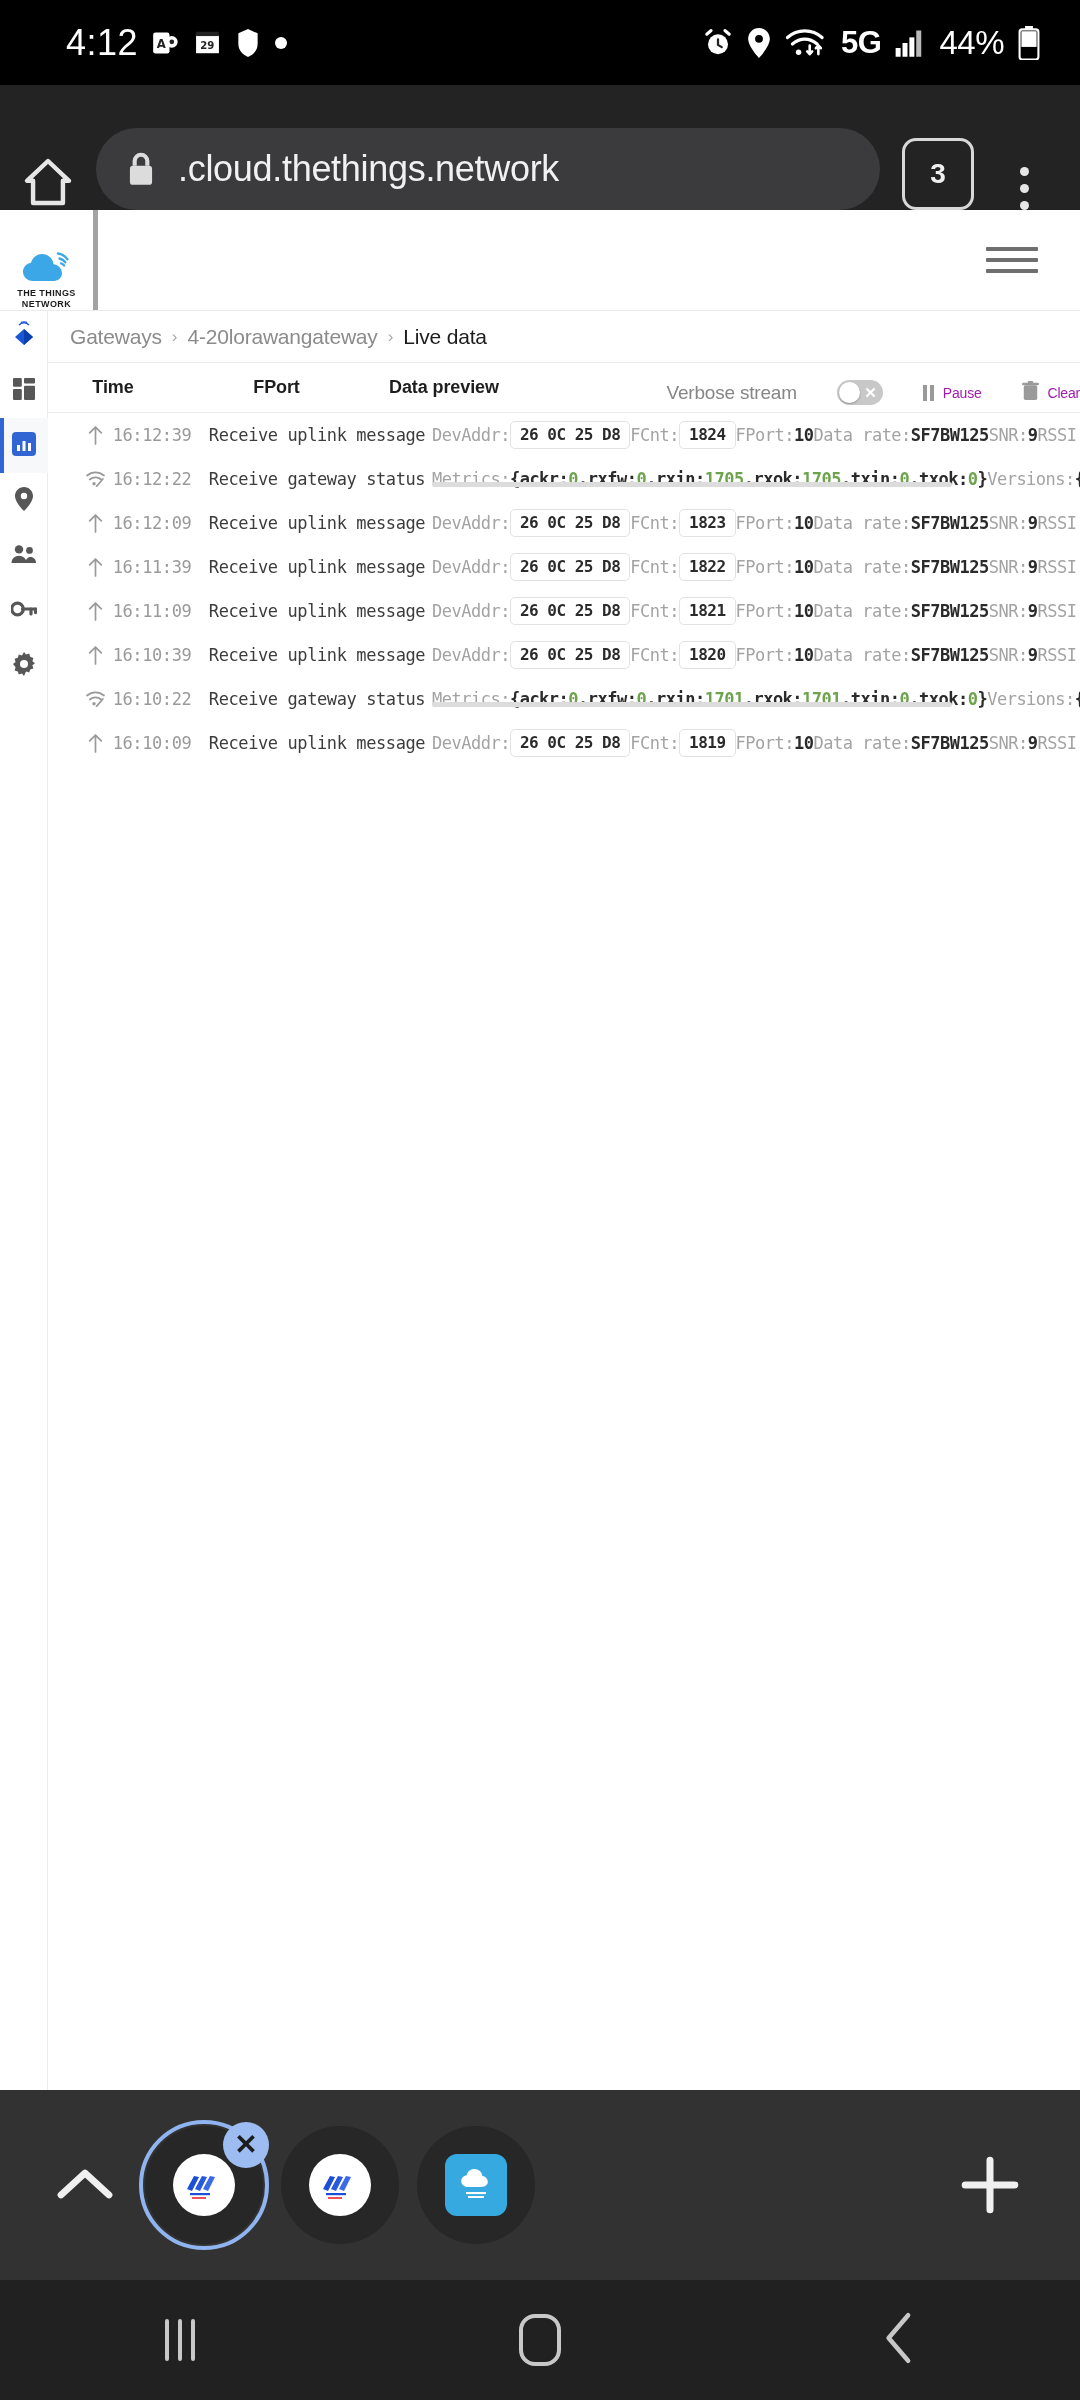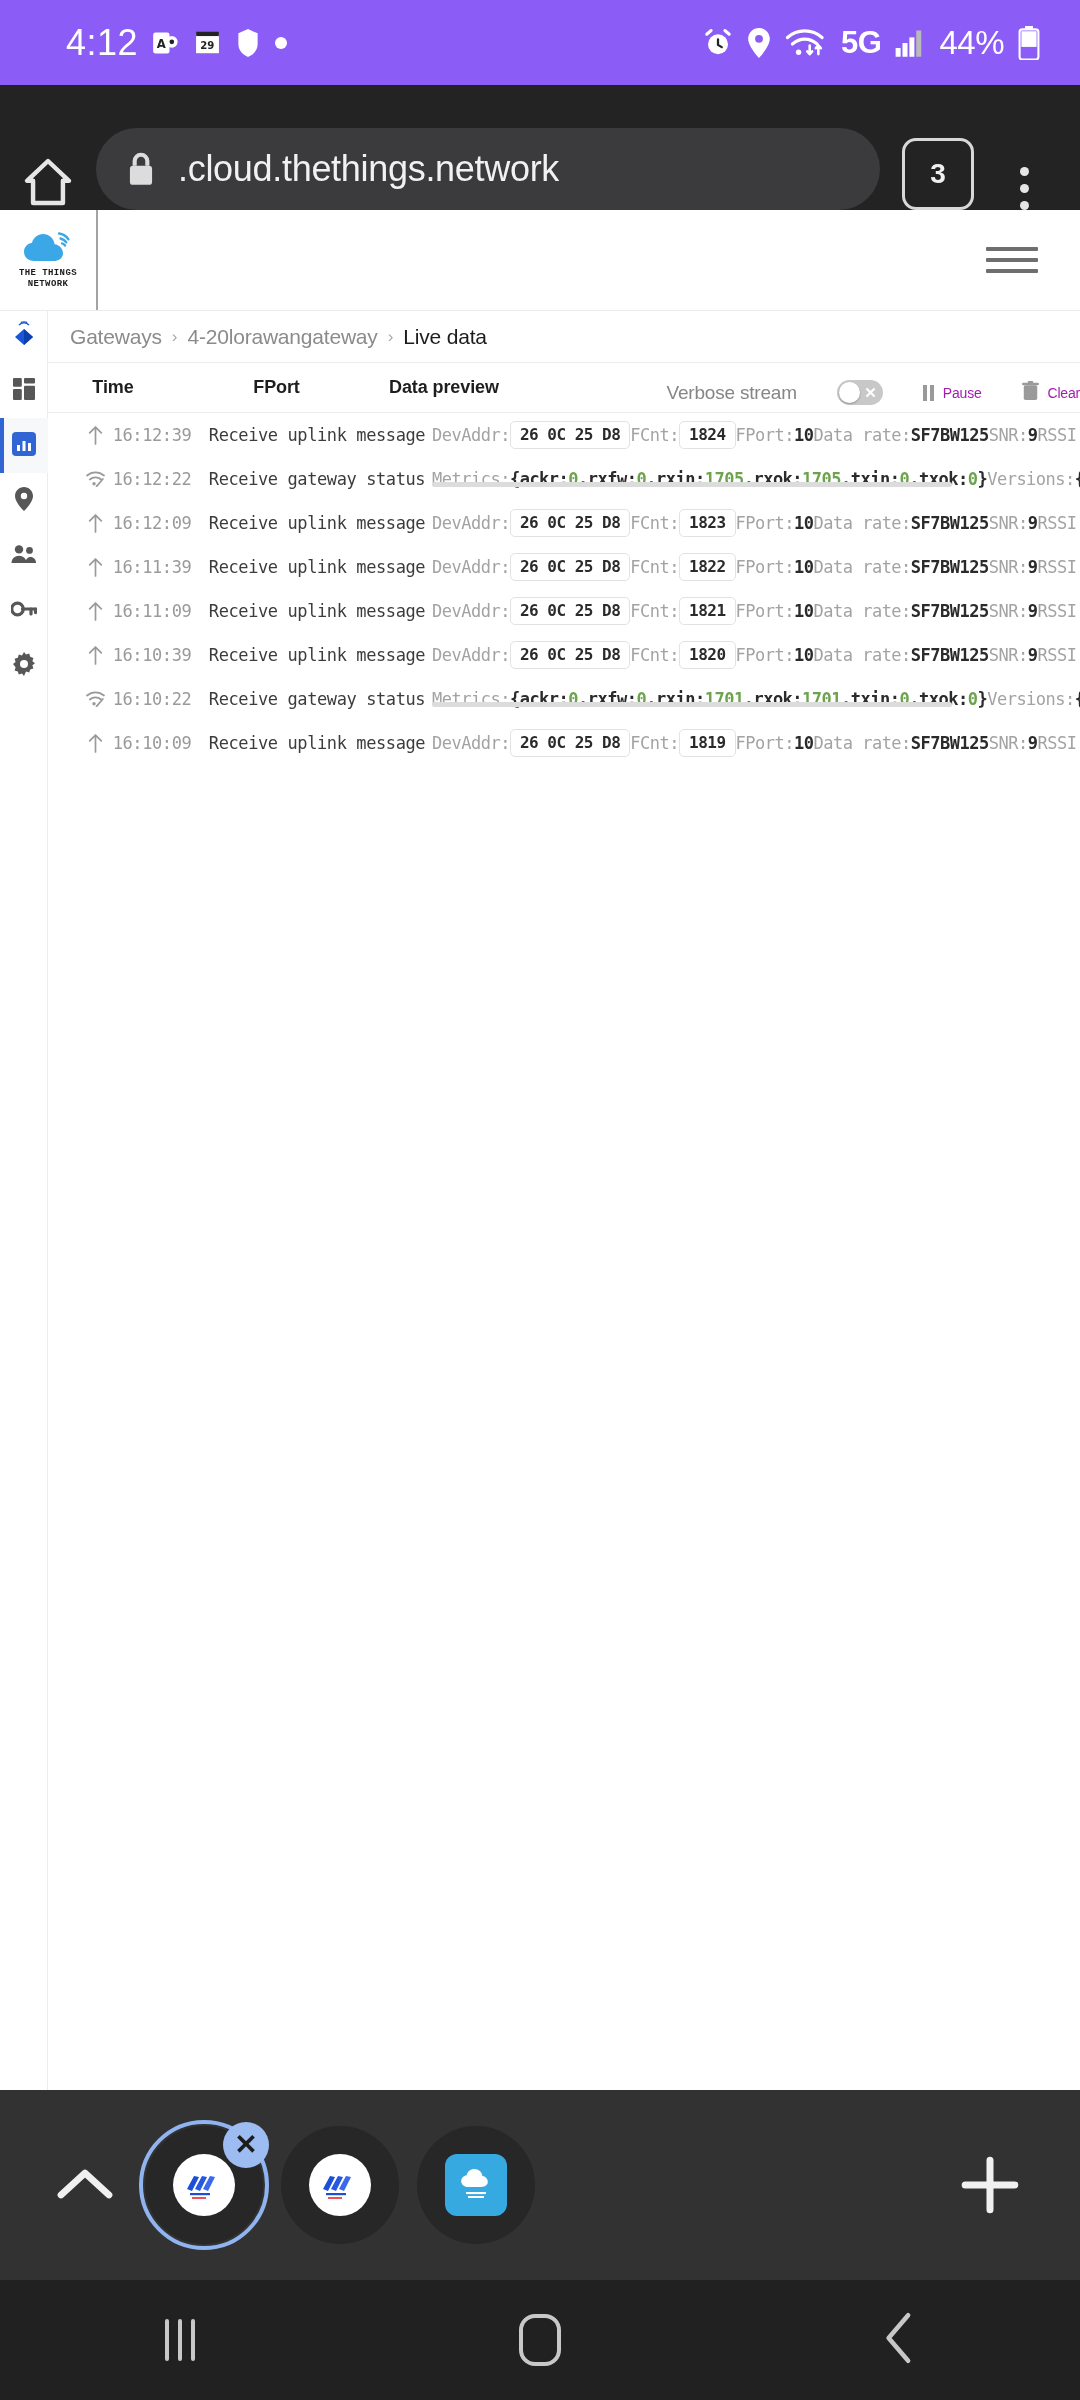--- a/index.html
+++ b/index.html
@@ -8,21 +8,21 @@
     background:#fff;
     font-family:"Liberation Sans", sans-serif;
     overflow:hidden;
     -webkit-font-smoothing:antialiased;
   }
   .phone{position:relative;width:1080px;height:2400px;overflow:hidden;background:#f7f7f7;}
 
   
   .statusbar{
     position:absolute;top:0;left:0;width:1080px;height:85px;
-    background:#8b5cf6;color:#fff;display:flex;align-items:center;
+    background:#000000;color:#fff;display:flex;align-items:center;
   }
   .sb-left{display:flex;align-items:center;gap:14px;padding-left:66px;}
   .sb-time{font-size:36px;font-weight:400;letter-spacing:.5px;line-height:1;}
   .sb-right{margin-left:auto;display:flex;align-items:center;gap:14px;padding-right:40px;}
   .sb-ico{display:inline-flex;align-items:center;justify-content:center;}
   .sb-5g{font-size:31px;font-weight:700;letter-spacing:-.5px;}
   .sb-batt{font-size:33px;font-weight:400;letter-spacing:-.5px;}
   .dot-ico{width:12px;height:12px;border-radius:50%;background:#fff;display:block;}
 
   
@@ -51,22 +51,22 @@
   .kebab i{width:9px;height:9px;border-radius:50%;background:#e6e6e6;display:block;}
 
   
   .page{position:absolute;top:210px;left:0;width:1080px;height:1880px;background:#fff;overflow:hidden;}
 
   .ttn-header{
     position:relative;height:100px;background:#fff;display:flex;align-items:center;
     border-bottom:1px solid #ebebeb;
   }
   .logo-cell{
-    width:98px;height:100px;display:flex;flex-direction:column;align-items:center;justify-content:center;
-    border-right:2px solid #a3a3a3;box-sizing:border-box;font-family:Liberation Mono, monospace;
+    width:98px;height:100px;display:flex;flex-direction:column;align-items:center;justify-content:flex-end;
+    border-right:5px solid #a3a3a3;box-sizing:border-box;
   }
   .logo-words{font-size:9px;font-weight:800;letter-spacing:.4px;color:#1b1b1b;text-align:center;line-height:11px;margin-top:3px;}
   .stack-cell{
     display:flex;align-items:center;gap:16px;padding:0 28px;height:100px;
     border-right:1px solid #ededed;box-sizing:border-box;
   }
   .stack-txt1{font-size:17px;font-weight:800;color:#101010;letter-spacing:.2px;line-height:21px;}
   .stack-txt2{font-size:17px;font-weight:600;color:#f1505a;letter-spacing:.1px;line-height:21px;}
   .hamburger{margin-left:auto;margin-right:42px;display:flex;flex-direction:column;gap:7px;}
   .hamburger i{display:block;width:52px;height:4px;background:#6e6e6e;border-radius:1px;}

